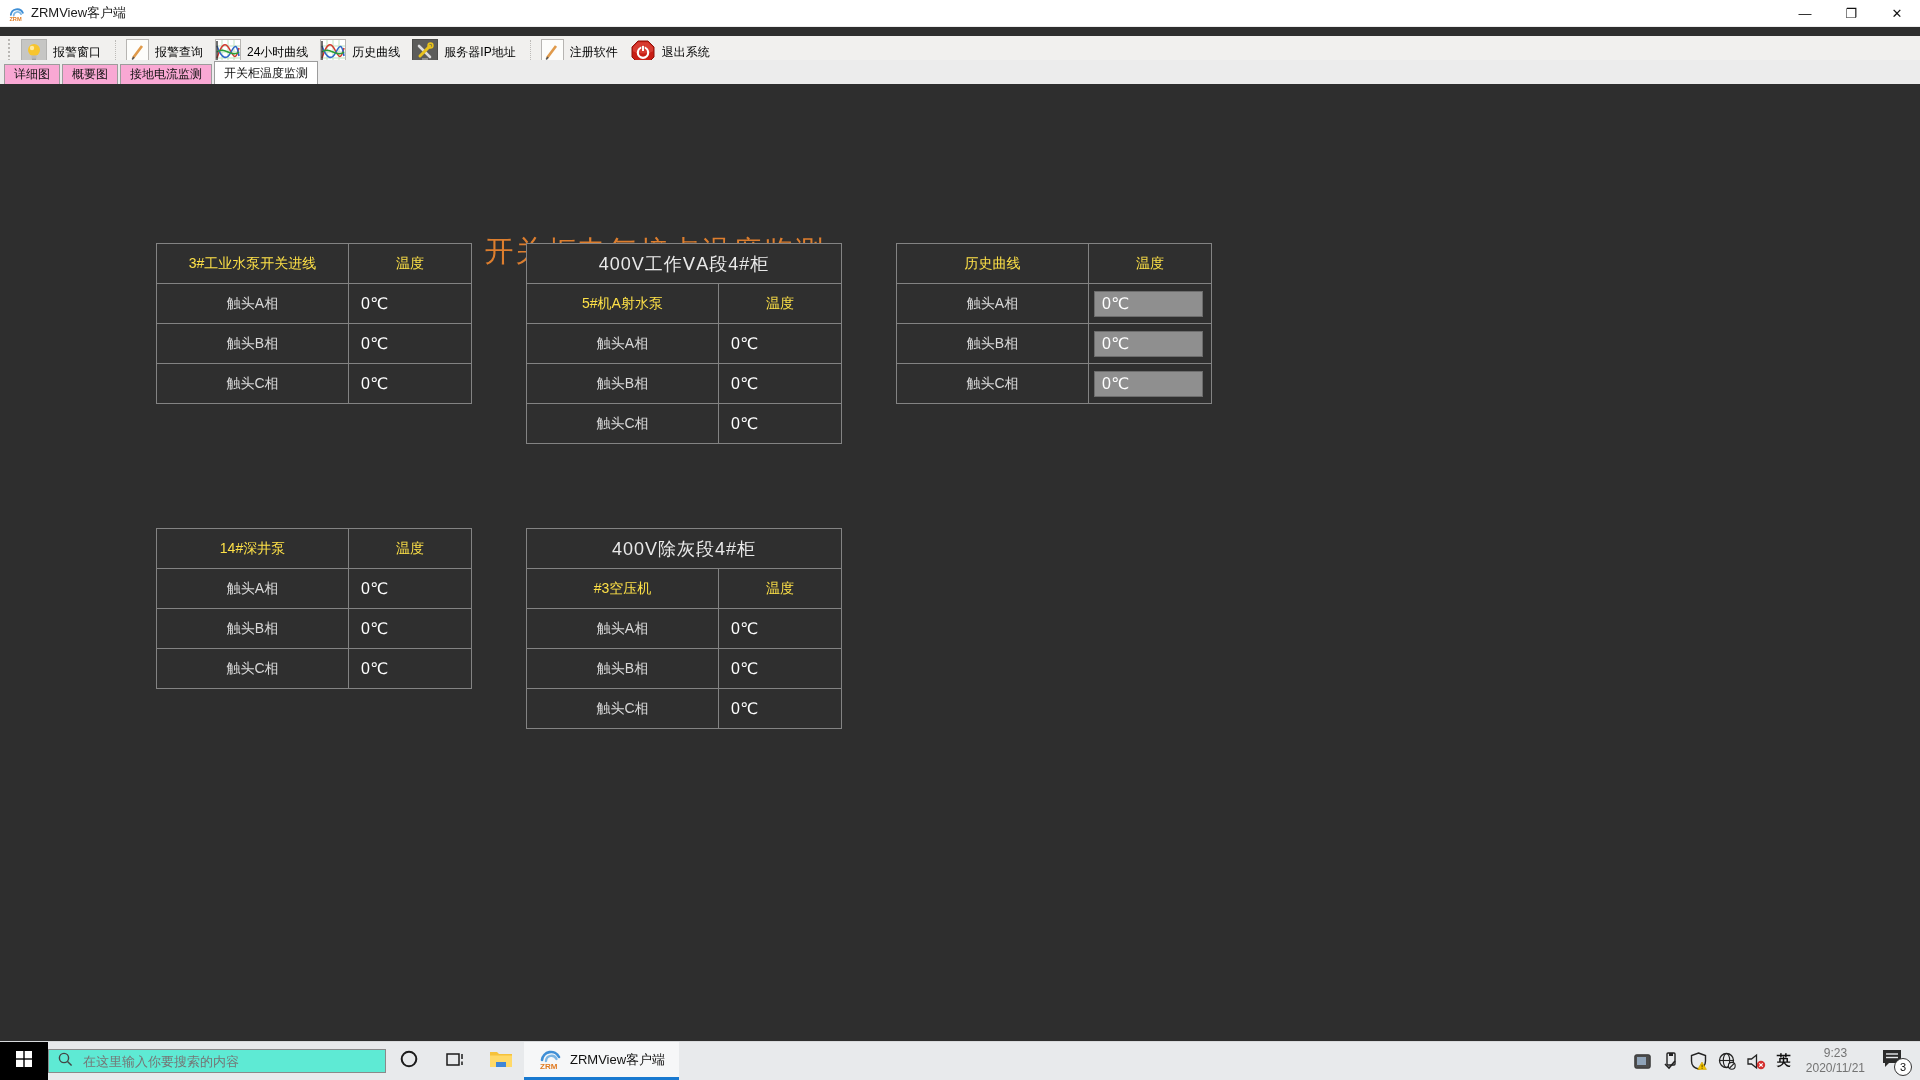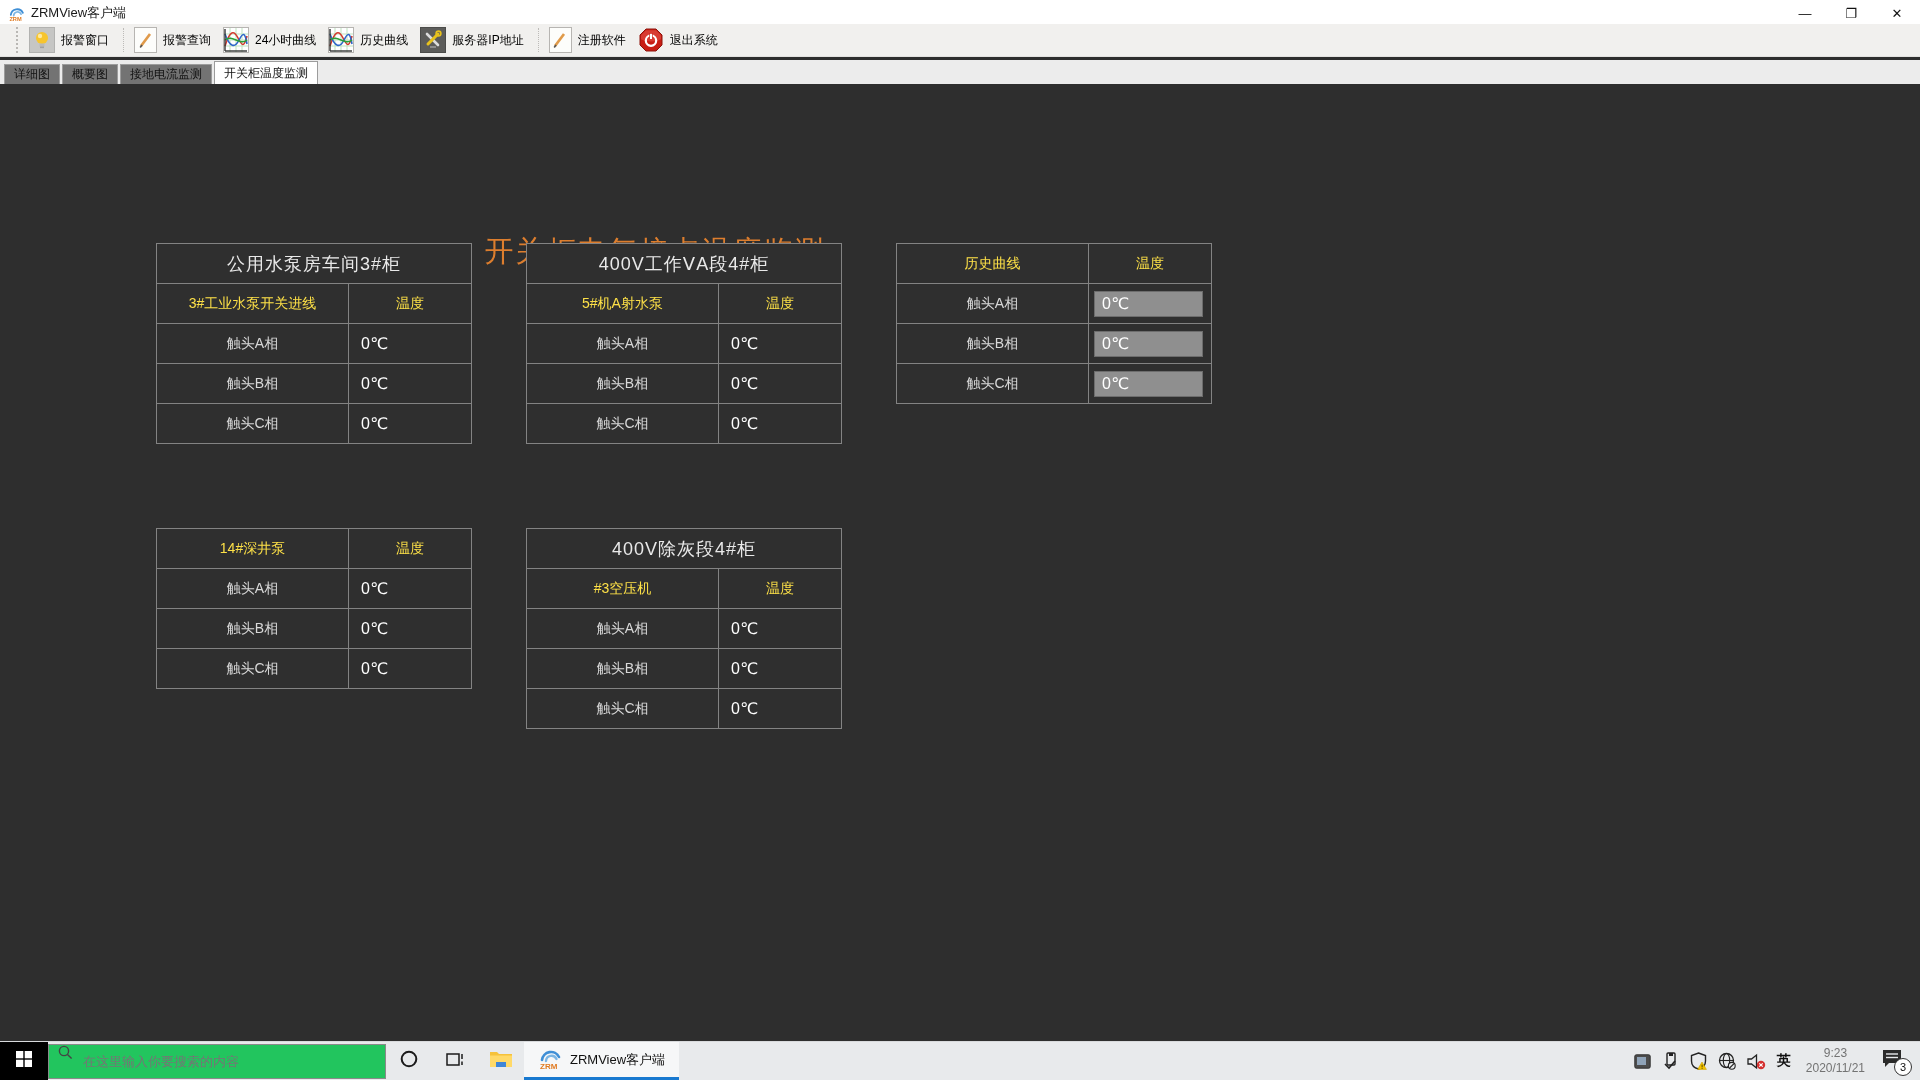--- a/index.html
+++ b/index.html
@@ -6,36 +6,36 @@
     font-family:"Liberation Sans","DejaVu Sans",sans-serif;background:#2e2e2e;position:relative}
   
   .titlebar{position:absolute;top:0;left:0;right:0;height:27px;background:#ffffff;
     display:flex;align-items:center;border-bottom:1px solid #ededed;box-sizing:border-box}
   .titlebar .appicon{margin:0 6px 0 8px;display:flex}
   .titlebar .title{font-size:13px;color:#1a1a1a}
   .wc-group{margin-left:auto;display:flex;height:100%}
   .wc{width:46px;height:100%;display:flex;align-items:center;justify-content:center;
     font-size:13px;color:#111;cursor:default}
   
-  .toolbar{position:absolute;top:24px;left:0;right:0;height:33px;background:#f1f0ee;
-    display:flex;align-items:center;padding-left:12px;box-sizing:border-box;
+  .toolbar{position:absolute;top:36px;left:0;right:0;height:33px;background:#f1f0ee;
+    display:flex;align-items:center;padding-left:4px;box-sizing:border-box;
     border-bottom:1px solid #e3e2e0}
   .gripper{width:4px;height:26px;border-left:2px dotted #b9b7b4;margin:0 4px}
   .sep{width:2px;height:24px;border-left:1px dotted #bdbbb8;margin:0 5px}
   .tbtn{display:flex;align-items:center;gap:6px;padding:1px 9px 1px 3px;font-size:12px;
     color:#000;cursor:default;white-space:nowrap}
   .ic-tile{width:26px;height:26px;display:flex;align-items:center;justify-content:center;box-sizing:border-box}
   .tile-gray{background:#c6c6c4;border:1px solid #b2b2b0}
   .tile-dark{background:#5c5c5a;border:1px solid #4c4c4a}
   .tile-paper{background:#fdfdfb;border:1px solid #b7b5b2}
   
   .tabbar{position:absolute;top:60px;left:0;right:0;height:24px;background:#ececec;
     display:flex;align-items:flex-end;padding-left:2px}
   .tab{height:19px;line-height:19px;padding:0 9px;font-size:12px;color:#111;
-    background:#737373;border:1px solid #9c9c9c;border-bottom:none;margin-left:2px;cursor:default}
+    background:#f9a8d4;border:1px solid #9c9c9c;border-bottom:none;margin-left:2px;cursor:default}
   .tab.active{height:22px;line-height:22px;background:#ffffff;font-weight:400;position:relative;z-index:2}
   
   .content{position:absolute;top:84px;left:0;right:0;bottom:39px;background:#2e2e2e}
   .page-title{position:absolute;left:420px;top:148px;width:470px;text-align:center;
     font-size:29px;letter-spacing:2px;color:#dd7e2e}
   .dtable{position:absolute;width:314px;background:#838383;border:1px solid #838383;
     display:grid;grid-template-columns:191px 122px;grid-auto-rows:39px;gap:1px}
   .cell{background:#2f2f2f;display:flex;align-items:center;justify-content:center;color:#d9d9d9}
   .span2{grid-column:1/3}
   .ttitle{font-size:18px;color:#e9e9e9;letter-spacing:1px}
@@ -43,22 +43,22 @@
   .rowlabel{font-size:14px;color:#d9d9d9}
   .val{justify-content:flex-start;padding-left:0}
   .valtext{font-size:16px;color:#ffffff;padding-left:12px}
   .valbox{font-size:16px;color:#ffffff;background:#8f8f8f;border:1px solid #6d6d6d;
     width:100px;height:24px;line-height:24px;padding-left:7px;margin-left:5px}
   
   .taskbar{position:absolute;bottom:0;left:0;right:0;height:39px;background:#e8eaec;
     display:flex;align-items:center;border-top:1px solid #d8dadc;box-sizing:border-box}
   .start{width:48px;height:100%;background:#000;display:flex;align-items:center;
     justify-content:center;cursor:default}
-  .searchbox{width:338px;height:35px;background:#22c55e;border:1px solid #8a8a8a;
-    display:flex;padding:0 9px;box-sizing:border-box;gap:8px}
+  .searchbox{width:338px;height:24px;background:#5eead4;border:1px solid #8a8a8a;
+    display:flex;align-items:center;padding:0 9px;box-sizing:border-box;gap:8px}
   .searchbox input{border:none;outline:none;flex:1;font-size:13px;color:#333;
     font-family:"Liberation Sans","DejaVu Sans",sans-serif;background:transparent}
   .tb-icon{width:46px;height:100%;display:flex;align-items:center;justify-content:center;cursor:default}
   .appbtn{height:100%;padding:0 14px;display:flex;align-items:center;gap:8px;
     background:#f6f7f8;border-bottom:3px solid #1879d0;box-sizing:border-box;cursor:default}
   .appbtn .applabel{font-size:13px;color:#111}
   .tray{margin-left:auto;display:flex;align-items:center;gap:11px;padding-right:10px}
   .trayic{display:flex;align-items:center;justify-content:center;cursor:default}
   .ime{font-size:14px;color:#111;font-weight:bold;cursor:default}
   .clock{font-size:12px;color:#737373;text-align:center;line-height:15px;cursor:default;padding:0 4px}
@@ -199,21 +199,20 @@
   <div class="tab">详细图</div>
   <div class="tab">概要图</div>
   <div class="tab">接地电流监测</div>
   <div class="tab active">开关柜温度监测</div>
 </div>
 
 <div class="content">
   <div class="page-title">开关柜电气接点温度监测</div>
 
   <div class="dtable" style="left:156px;top:159px">
-    <div class="cell span2 ttitle">公用水泵房车间3#柜</div>
     <div class="cell colhead">3#工业水泵开关进线</div>
     <div class="cell colhead">温度</div>
     <div class="cell rowlabel">触头A相</div>
     <div class="cell val">
         <span class="valtext">0℃</span>
       </div>
     <div class="cell rowlabel">触头B相</div>
     <div class="cell val">
         <span class="valtext">0℃</span>
       </div>

